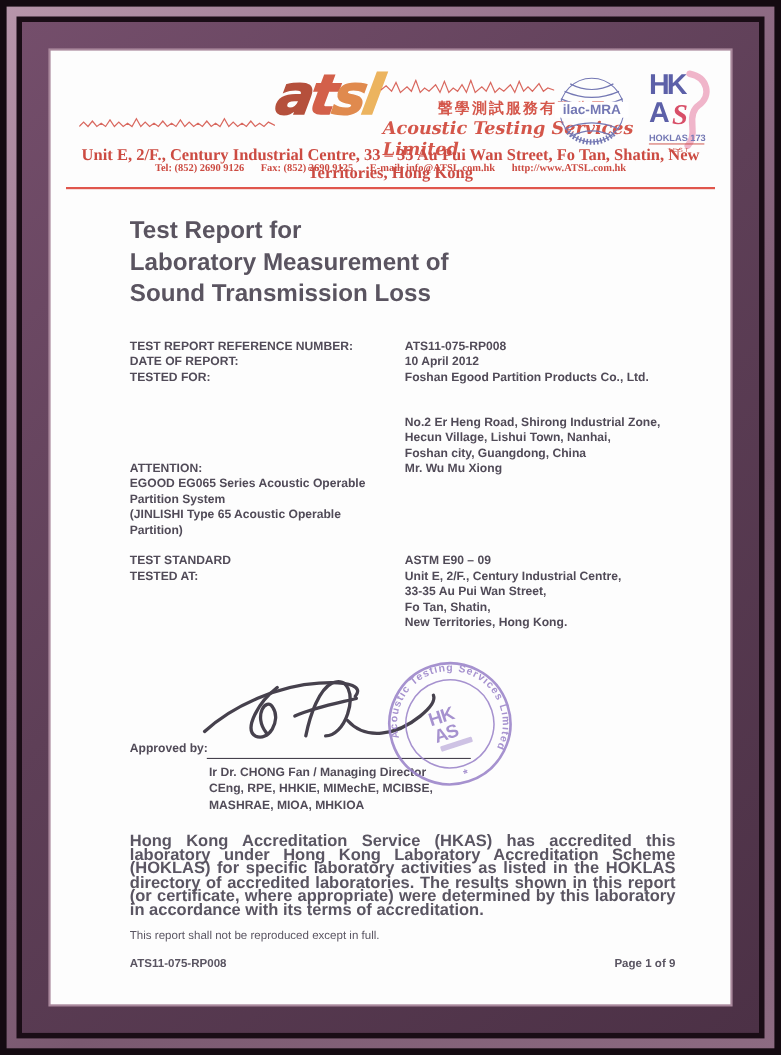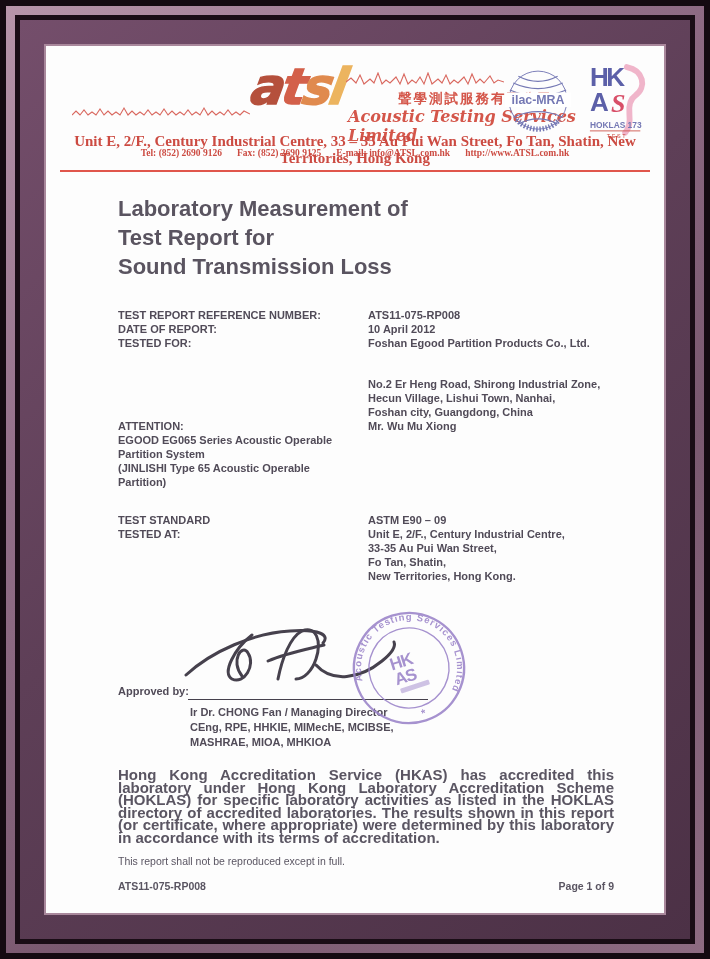--- a/index.html
+++ b/index.html
@@ -38,21 +38,21 @@
            color:#cc4b42; font-family:"Liberation Serif", serif; }
 
   
   .bodyc { padding:0 50px 0 72px; }
   .title { margin-top:22px; font-size:22px; font-weight:bold; line-height:29px;
            color:#5a5460; }
   .fields { margin-top:10px; font-size:11px; line-height:14px; font-weight:bold;
             color:#514b58; }
   .row { display:flex; margin-top:0; }
   .row.tight { margin-top:27px; }
-  .row.gap { margin-top:24px; }
+  .row.gap { margin-top:14px; }
   .lbl { width:250px; flex-shrink:0; }
   .val { flex:1; white-space:pre-line; }
 
   
   .sig { position:relative; margin-top:40px; height:134px; font-size:11px;
          font-weight:bold; color:#514b58; }
   .approved { position:absolute; left:0; top:62px; font-weight:600; }
   .sigscribble { position:absolute; left:62px; top:-2px; }
   .sigline { position:absolute; left:70px; top:76px; width:240px;
              border-top:1.6px solid #46414d; }
@@ -126,22 +126,22 @@
           <span>Tel: (852) 2690 9126</span>
           <span>Fax: (852) 2690 9125</span>
           <span>E-mail: info@ATSL.com.hk</span>
           <span>http://www.ATSL.com.hk</span>
         </div>
       </div>
 
       <div class="bodyc">
 
         <div class="title">
+          <div>Test Report for</div>
           <div>Laboratory Measurement of</div>
-          <div>Test Report for</div>
           <div>Sound Transmission Loss</div>
         </div>
 
         <div class="fields">
           <div class="row tight">
             <div class="lbl">TEST REPORT REFERENCE NUMBER:</div>
             <div class="val">ATS11-075-RP008</div>
           </div>
           <div class="row">
             <div class="lbl">DATE OF REPORT:</div>

